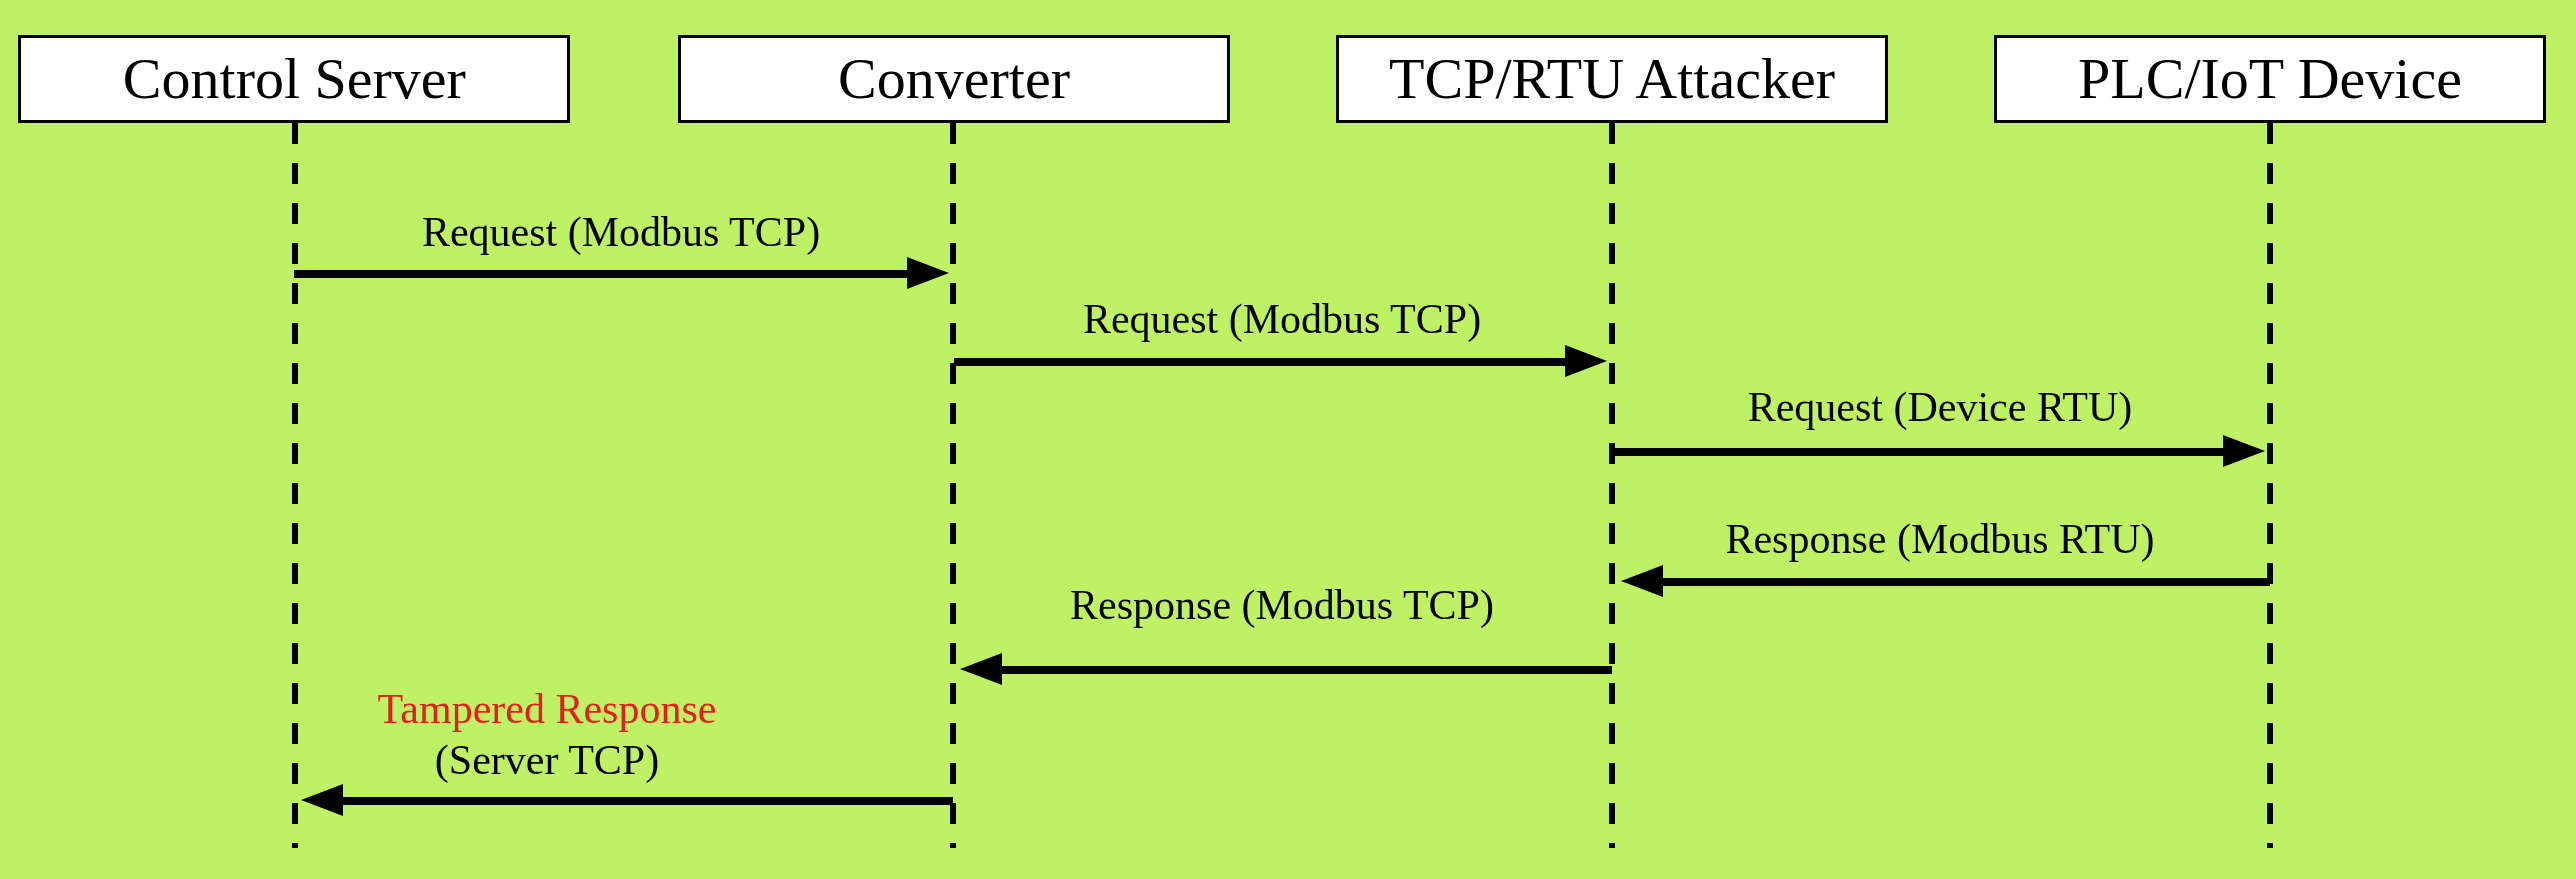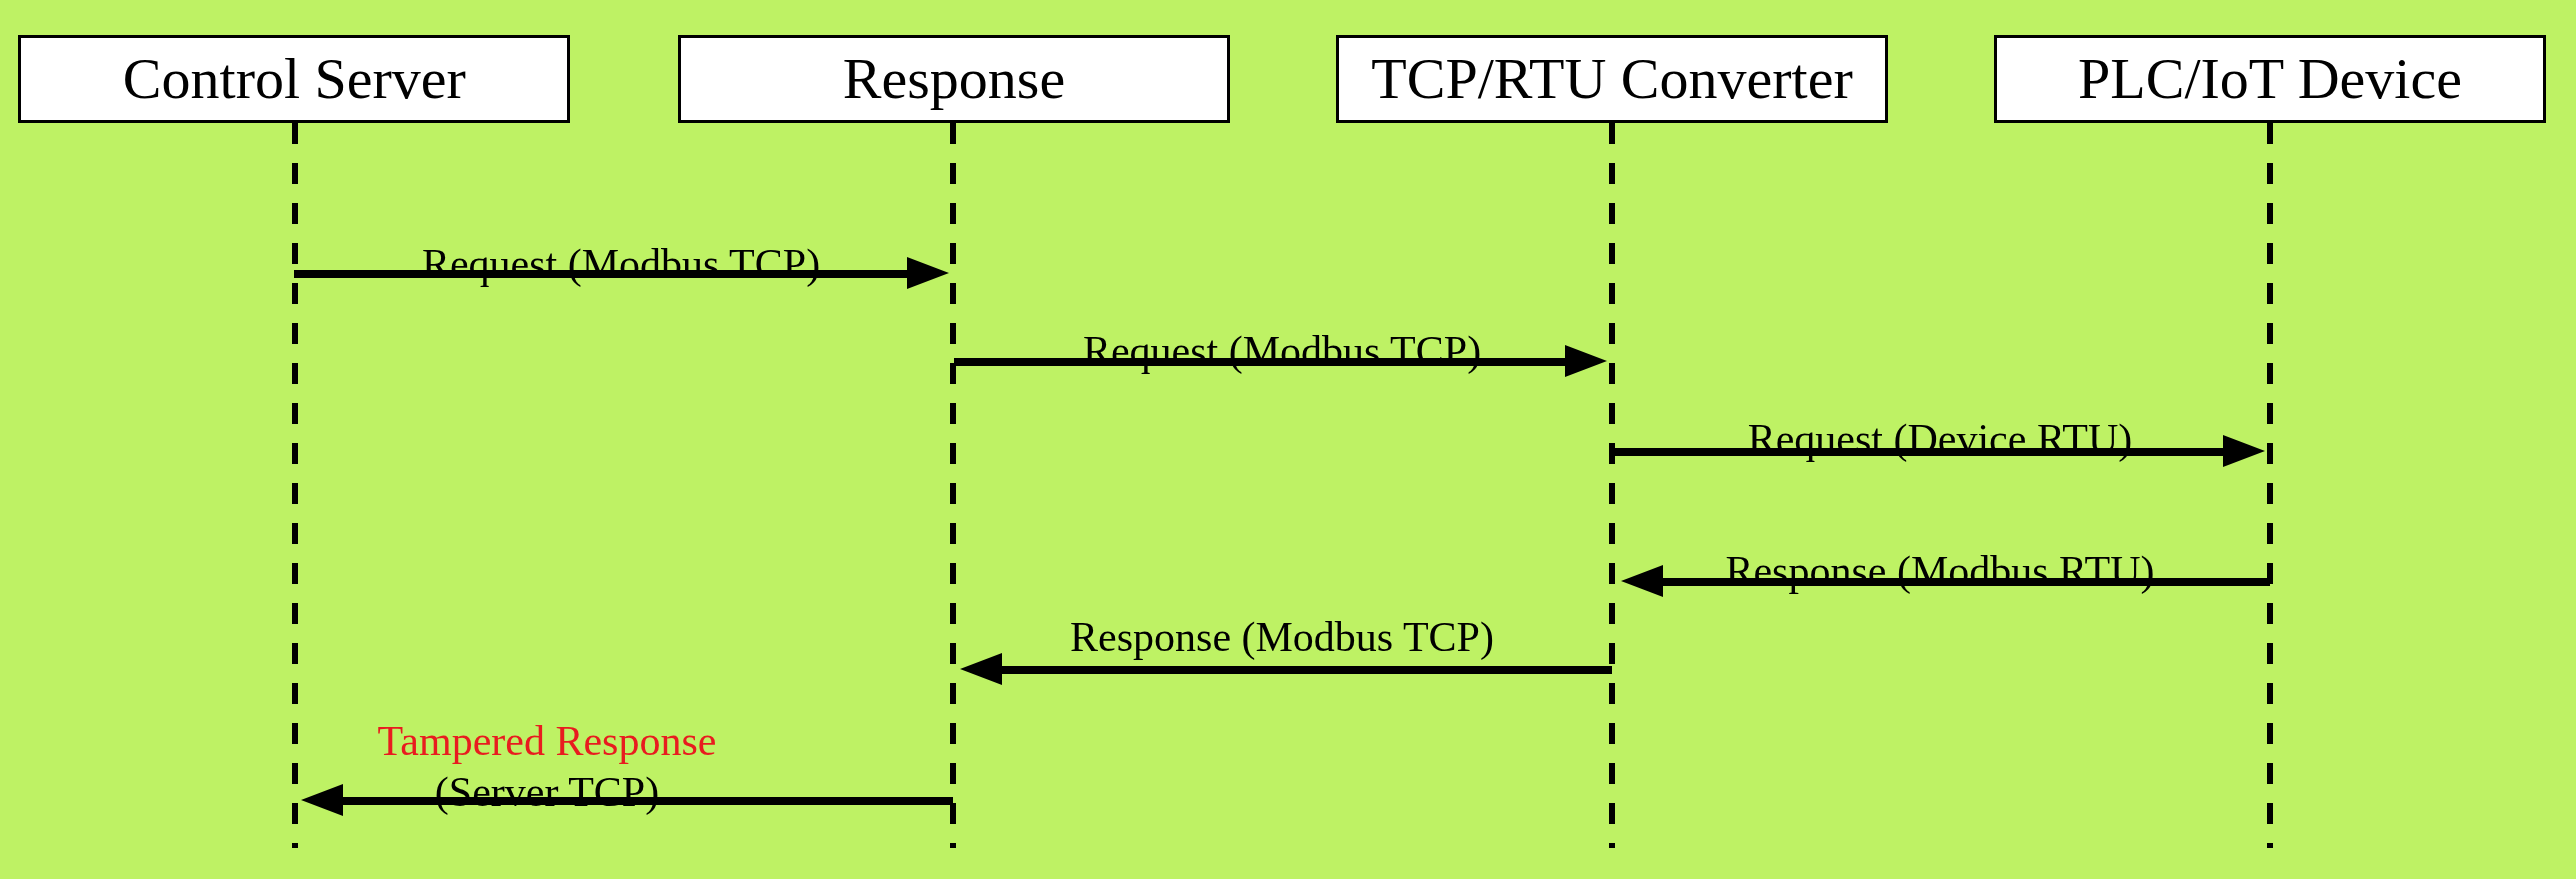--- a/index.html
+++ b/index.html
@@ -42,21 +42,20 @@
       transparent 21px, transparent 40px
     );
   }
   .msg-label {
     position: absolute;
     width: 788px;
     text-align: center;
     font-size: 42px;
     line-height: 51px;
     white-space: nowrap;
-    margin-top: 32px;
   }
   .msg-label .line {
     display: block;
   }
   .shaft {
     position: absolute;
     height: 7.9px;
     background: #000000;
   }
   .head {
@@ -68,22 +67,22 @@
   }
   .head.right { border-left: 42px solid #000000; }
   .head.left  { border-right: 42px solid #000000; }
 </style>
 </head>
 <body>
 
 <div id="canvas">
 
   <div class="actor-box" style="left:18.4px">Control Server</div>
-  <div class="actor-box" style="left:678px">Response</div>
-  <div class="actor-box" style="left:1336px">TCP/RTU Converter</div>
+  <div class="actor-box" style="left:678px">Converter</div>
+  <div class="actor-box" style="left:1336px">TCP/RTU Attacker</div>
   <div class="actor-box" style="left:1994px">PLC/IoT Device</div>
 
   <div class="lifeline" style="left:292px"></div>
   <div class="lifeline" style="left:950px"></div>
   <div class="lifeline" style="left:1609px"></div>
   <div class="lifeline" style="left:2267px"></div>
 
   <div class="msg-label" style="left:227px; top:207px">Request (Modbus TCP)</div>
   <div class="shaft" style="left:294px; top:270px; width:615px"></div>
   <div class="head right" style="left:907px; top:257px"></div>

